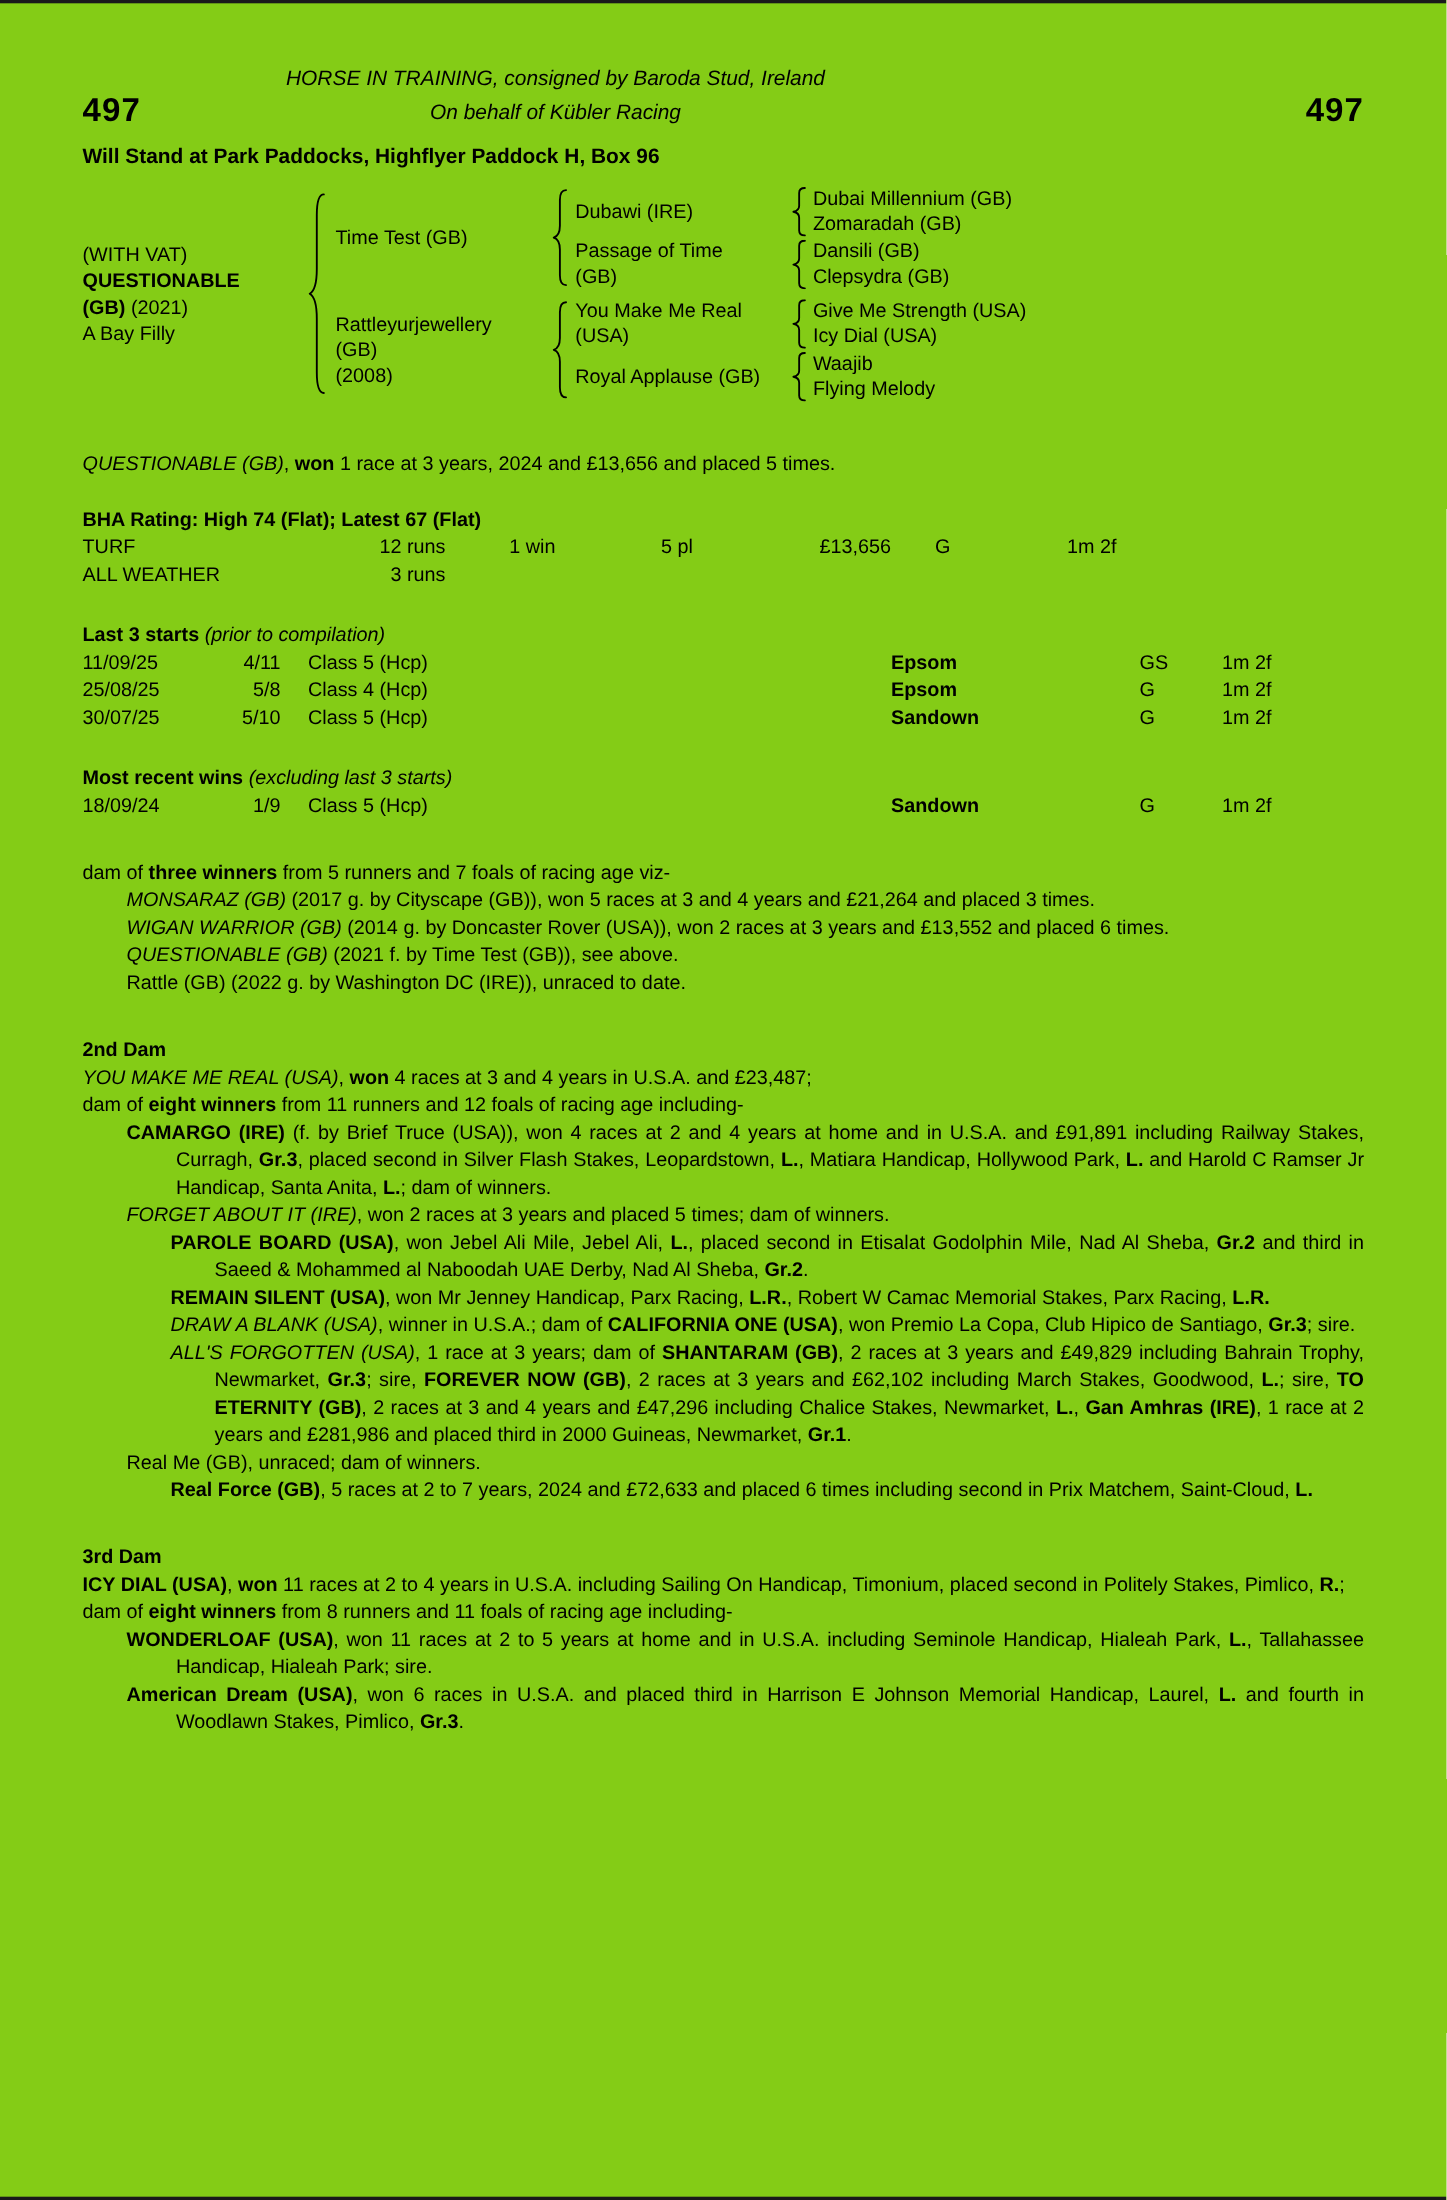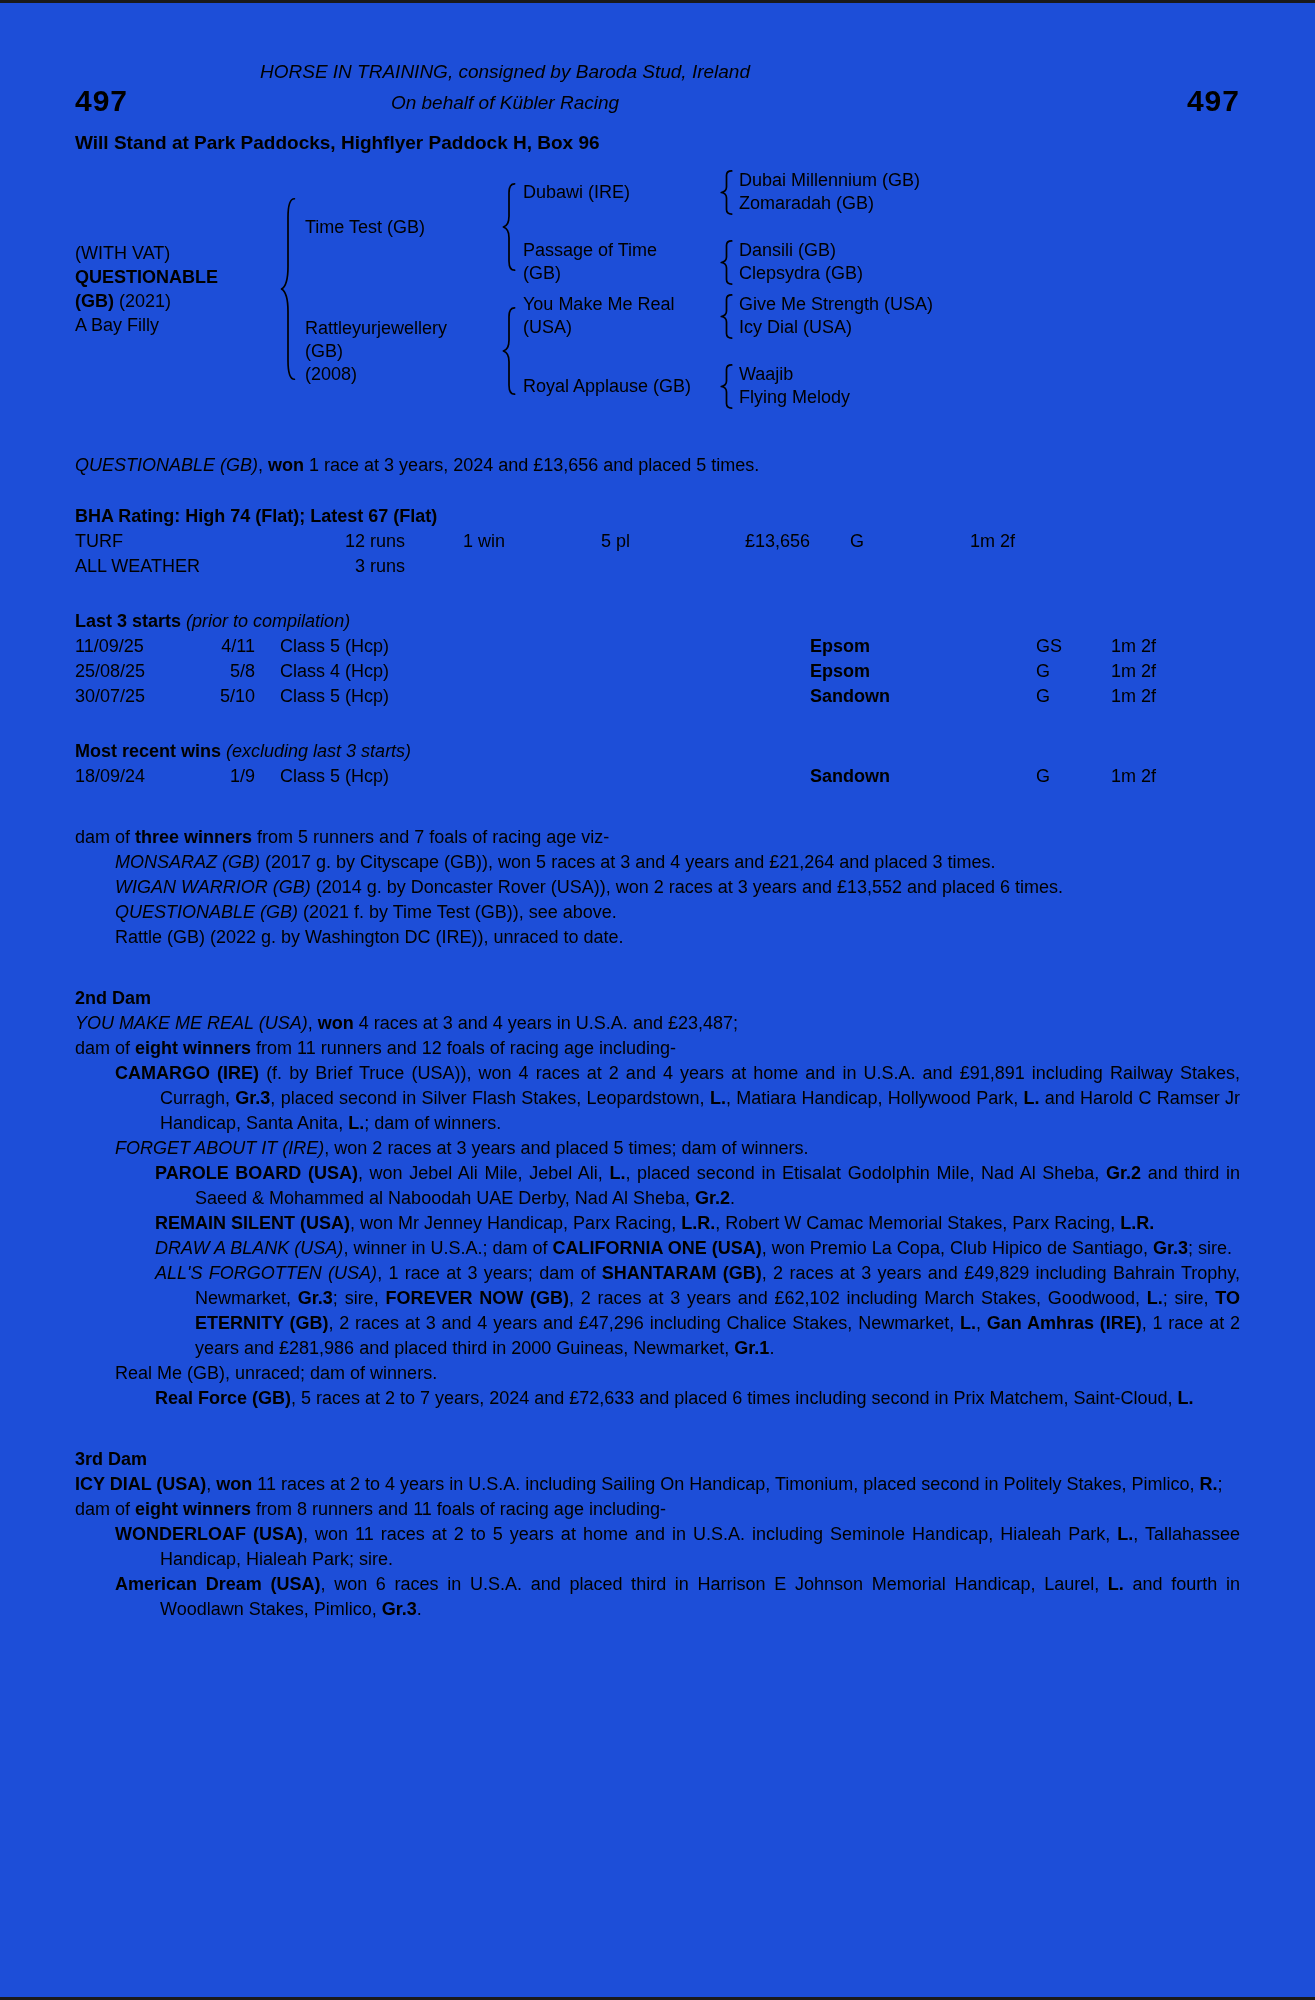--- a/index.html
+++ b/index.html
@@ -1,17 +1,17 @@
 <!DOCTYPE html>
 <html><head>
 <meta charset="utf-8">
 <style>
   html,body{margin:0;padding:0;background:#f2f2f0;}
   .page{
-    width:1315px;height:2000px;margin:0 auto;background:#1d4ed8;color:#000;
+    width:1315px;height:2000px;margin:0 auto;background:#84cc16;color:#000;
     font-family:"Liberation Sans",sans-serif;font-size:18px;line-height:25px;
     box-sizing:border-box;padding:60px 75px 0 75px;position:relative;overflow:hidden;
   }
   .edge{position:absolute;left:0;width:100%;background:#1a1a1a;}
   .edge.top{top:0;height:3px;}
   .edge.bottom{bottom:0;height:3px;}
 
   
   .center-block{width:860px;text-align:center;}
   .hdr-line1{font-style:italic;font-size:19px;line-height:24px;}
@@ -30,21 +30,21 @@
   .pre{white-space:pre-line;}
   .brace{display:flex;align-items:center;justify-content:center;}
   .brace svg{display:block;}
   .brace path{stroke:#000;stroke-width:1.7;fill:none;vector-effect:non-scaling-stroke;stroke-linecap:round;stroke-linejoin:round;}
   .b-big{width:34px;}
   .b-mid{width:28px;}
   .b-sml{width:26px;}
   .halves{display:flex;flex-direction:column;}
   .half{display:flex;align-items:center;margin:3px 0;}
   .gen1{width:190px;line-height:23px;}
-  .quarters{display:flex;flex-direction:column;gap:22px;}
+  .quarters{display:flex;flex-direction:column;}
   .quarter{display:flex;align-items:center;margin:1px 0;}
   .gen2{width:190px;line-height:23px;display:flex;align-items:center;}
   .gen3s{display:flex;flex-direction:column;}
   .gen3{height:23px;line-height:23px;white-space:nowrap;}
 
   
   .summary{margin-top:40px;}
   .bha{margin-top:26px;font-weight:700;}
   .trow{display:flex;white-space:nowrap;}
   .trow .c1{width:215px;}

